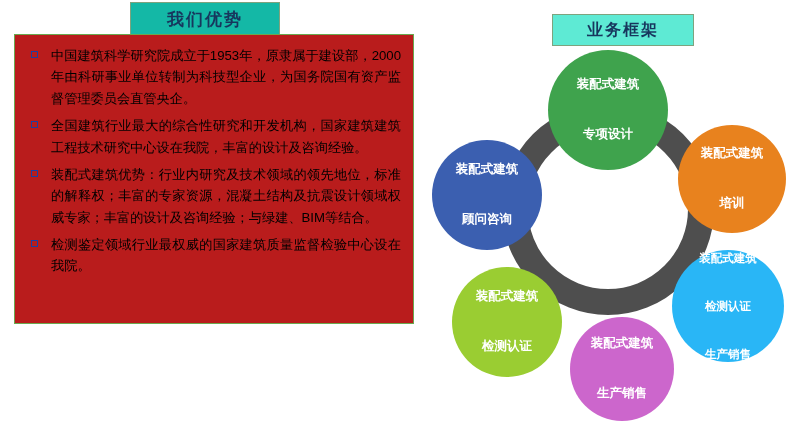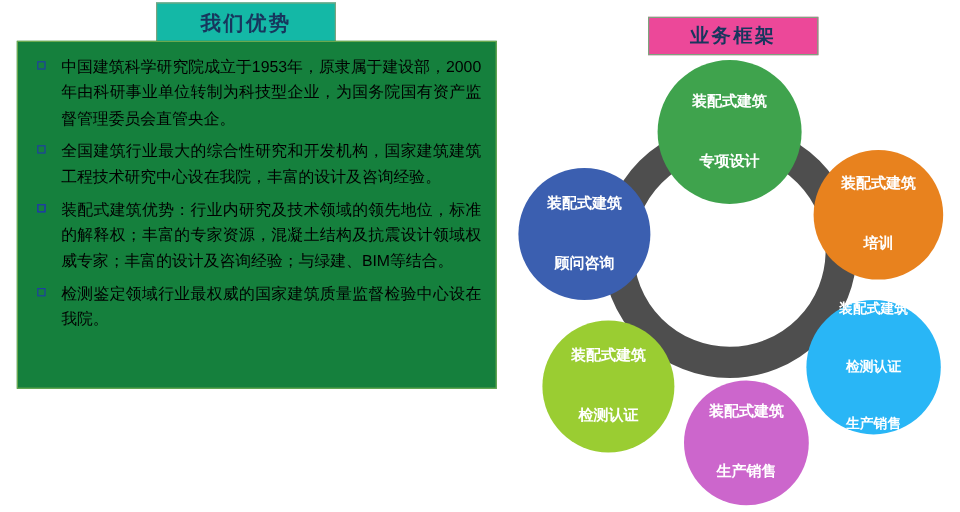--- a/index.html
+++ b/index.html
@@ -38,21 +38,21 @@
     color: #17365d;
     letter-spacing: 2px;
   }
   .left-box {
     position: absolute;
     left: 14px;
     top: 34px;
     width: 400px;
     height: 290px;
     border: 1px solid #6aa84f;
-    background: #15803d;
+    background: #b91c1c;
     box-sizing: border-box;
     padding: 10px 12px 8px 10px;
   }
   .bullet-list {
     list-style: none;
     margin: 0;
     padding: 0;
   }
   .bullet-item {
     position: relative;
@@ -70,26 +70,26 @@
     top: 6px;
     width: 7px;
     height: 7px;
     border: 1.5px solid #1f3fa0;
     box-sizing: border-box;
   }
 
   
   .right-title {
     position: absolute;
-    left: 540px;
+    left: 552px;
     top: 14px;
     width: 140px;
     height: 30px;
     border: 1px solid #7ea37e;
-    background: #ec4899;
+    background: #5eead4;
     display: flex;
     align-items: center;
     justify-content: center;
     font-size: 16px;
     font-weight: bold;
     color: #17365d;
     letter-spacing: 2px;
   }
   .cycle {
     position: absolute;

